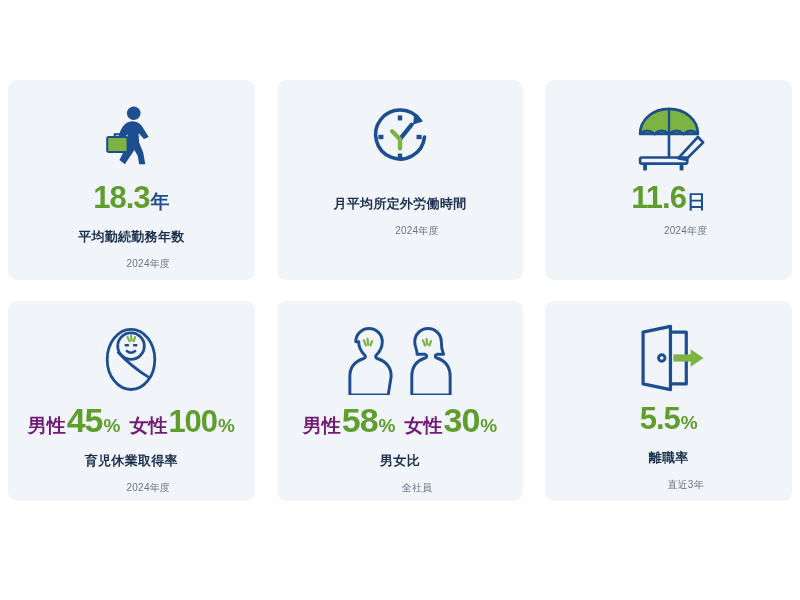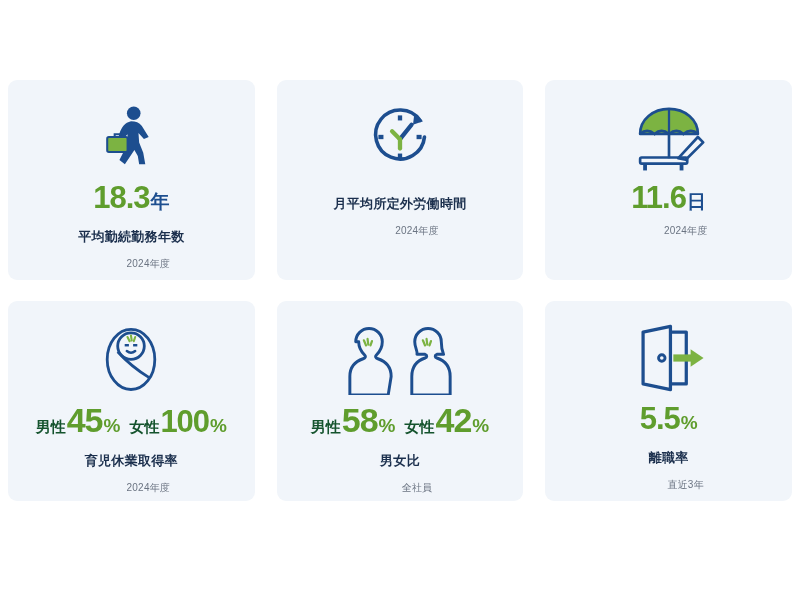--- a/index.html
+++ b/index.html
@@ -67,23 +67,23 @@
     color: #1d4e8f;
     margin-left: 1px;
   }
   .v-unit-green {
     font-size: 19px;
     font-weight: 700;
     color: #5f9d2d;
     margin-left: 1px;
   }
   .v-label-navy {
-    font-size: 15px;
-    font-weight: 700;
-    color: #14532d;
+    font-size: 19px;
+    font-weight: 700;
+    color: #701a75;
     margin-right: 1px;
   }
   .v-gap { display: inline-block; width: 9px; }
 
   .caption {
     margin-top: 15px;
     font-size: 13px;
     font-weight: 700;
     color: #1b2f4d;
     letter-spacing: 0.3px;
@@ -187,21 +187,21 @@
           <path d="M100 28 a18 18 0 0 1 36 0 c0 8 1 12 3 17 l-9 0 c-3 1 -3 4 0 5 c12 4 18 13 18 25 L148 100 L96 100 L96 75 c0 -12 6 -21 18 -25 c3 -1 3 -4 0 -5 l-11 0 c1 -5 -3 -9 -3 -17 z" fill="none" stroke="#1d4e8f" stroke-width="4" stroke-linejoin="round"></path>
           <path d="M111 26 l3 7 M116 24 l1 8 M122 27 l-2 6" stroke="#7cb342" stroke-width="3" stroke-linecap="round"></path>
         </svg>
       </div>
       <div class="value-row">
         <span class="v-label-navy">男性</span>
         <span class="v-num">58</span>
         <span class="v-unit-green">%</span>
         <span class="v-gap"></span>
         <span class="v-label-navy">女性</span>
-        <span class="v-num">42</span>
+        <span class="v-num">30</span>
         <span class="v-unit-green">%</span>
       </div>
       <div class="caption">男女比</div>
       <div class="subcaption">全社員</div>
     </div>
     <div class="stat-card">
       <div class="icon-wrap">
         <svg width="72" height="72" viewBox="0 0 100 100">
           <path d="M14 14 L52 6 L52 94 L14 86 Z" fill="none" stroke="#1d4e8f" stroke-width="4.5" stroke-linejoin="round"></path>
           <path d="M52 14 L74 14 L74 86 L52 86" fill="none" stroke="#1d4e8f" stroke-width="4.5" stroke-linejoin="round"></path>

